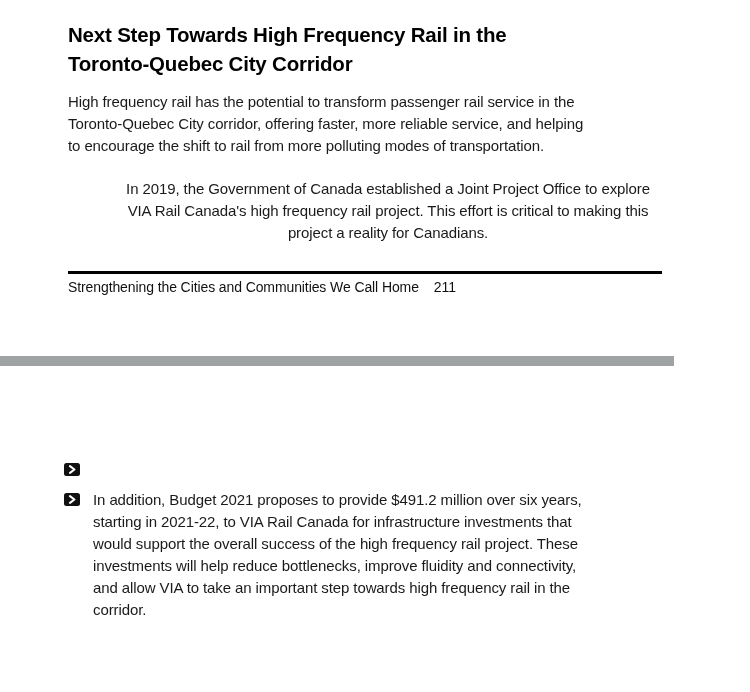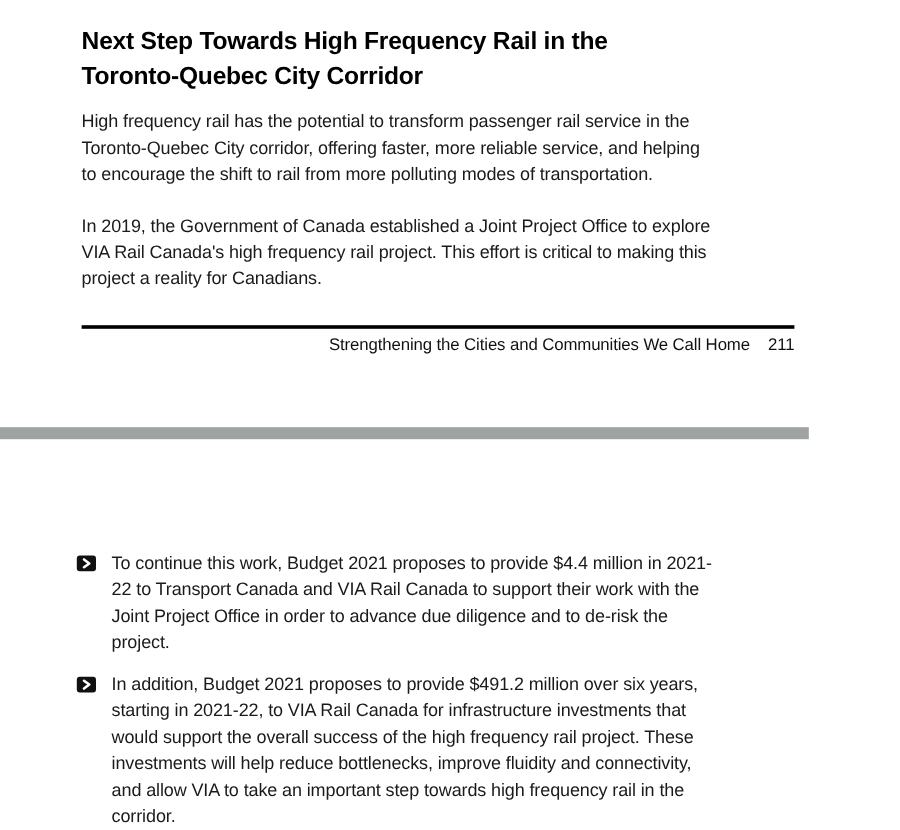--- a/index.html
+++ b/index.html
@@ -12,28 +12,28 @@
     position:absolute; left:68px; top:6px; width:640px;
     font-size:20.5px; font-weight:700; line-height:29px;
     color:#000000; letter-spacing:-0.2px; white-space:pre-line;
   }
   .para {
     position:absolute; left:68px; width:640px;
     font-size:15px; line-height:22px; letter-spacing:-0.1px;
     white-space:pre-line;
   }
   .para-1 { top:76px; }
-  .para-2 { top:163px; }
+  .para-2 { top:163px;text-align:center; }
   .footer-rule {
     position:absolute; left:68px; top:271px; width:594px; height:3px;
     background:#000000;
   }
   .running-footer {
     position:absolute; left:68px; top:279px; width:594px;
-    text-align:right; font-size:14px; letter-spacing:-0.1px; color:#111111;
+    font-size:14px; letter-spacing:-0.1px; color:#111111;
   }
   .running-footer .page-num { margin-left:15px; }
   .page-gap-bar {
     position:absolute; left:0; top:356px; width:750px; height:10px;
     background:#9fa3a4;
   }
   .bullet-list { position:absolute; left:64px; top:459px; width:614px; }
   .bullet-item { display:flex; align-items:flex-start; margin-bottom:13px; }
   .bullet-icon {
     flex:0 0 16px; width:16px; height:13px; margin-top:4px; margin-right:13px;
@@ -74,24 +74,20 @@
 
   <section>
     <div class="bullet-list">
 
       <div class="bullet-item">
         <span class="bullet-icon">
           <svg width="10" height="9" viewBox="0 0 10 9" aria-hidden="true">
             <path d="M3 1.2 L7.4 4.5 L3 7.8" stroke="#ffffff" stroke-width="2.1" fill="none" stroke-linecap="round" stroke-linejoin="round"></path>
           </svg>
         </span>
-        <span class="bullet-text">To continue this work, Budget 2021 proposes to provide $4.4 million in 2021-
-22 to Transport Canada and VIA Rail Canada to support their work with the
-Joint Project Office in order to advance due diligence and to de-risk the
-project.</span>
       </div>
 
       <div class="bullet-item">
         <span class="bullet-icon">
           <svg width="10" height="9" viewBox="0 0 10 9" aria-hidden="true">
             <path d="M3 1.2 L7.4 4.5 L3 7.8" stroke="#ffffff" stroke-width="2.1" fill="none" stroke-linecap="round" stroke-linejoin="round"></path>
           </svg>
         </span>
         <span class="bullet-text">In addition, Budget 2021 proposes to provide $491.2 million over six years,
 starting in 2021-22, to VIA Rail Canada for infrastructure investments that

